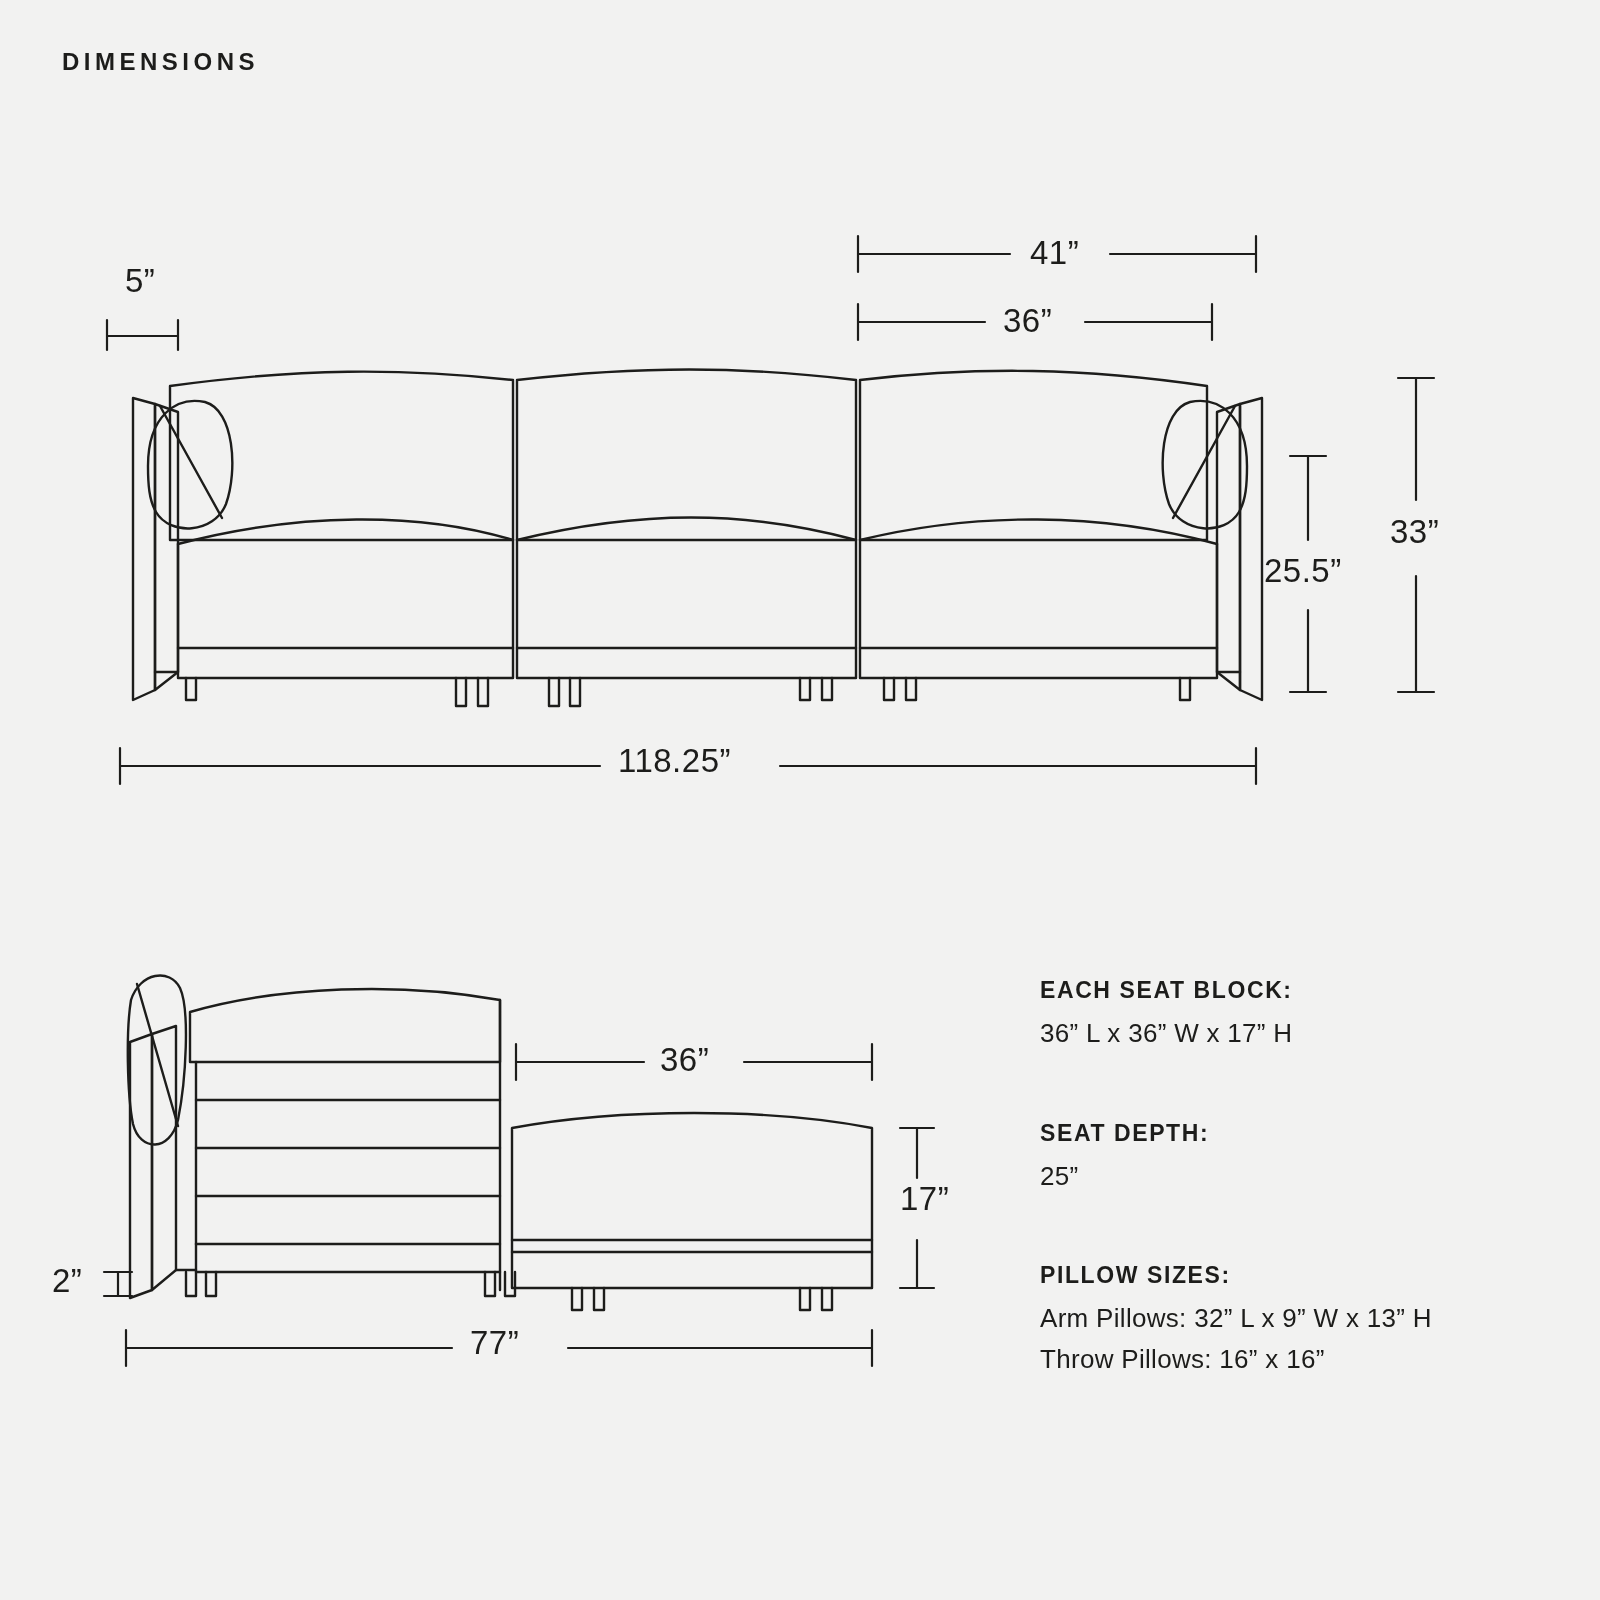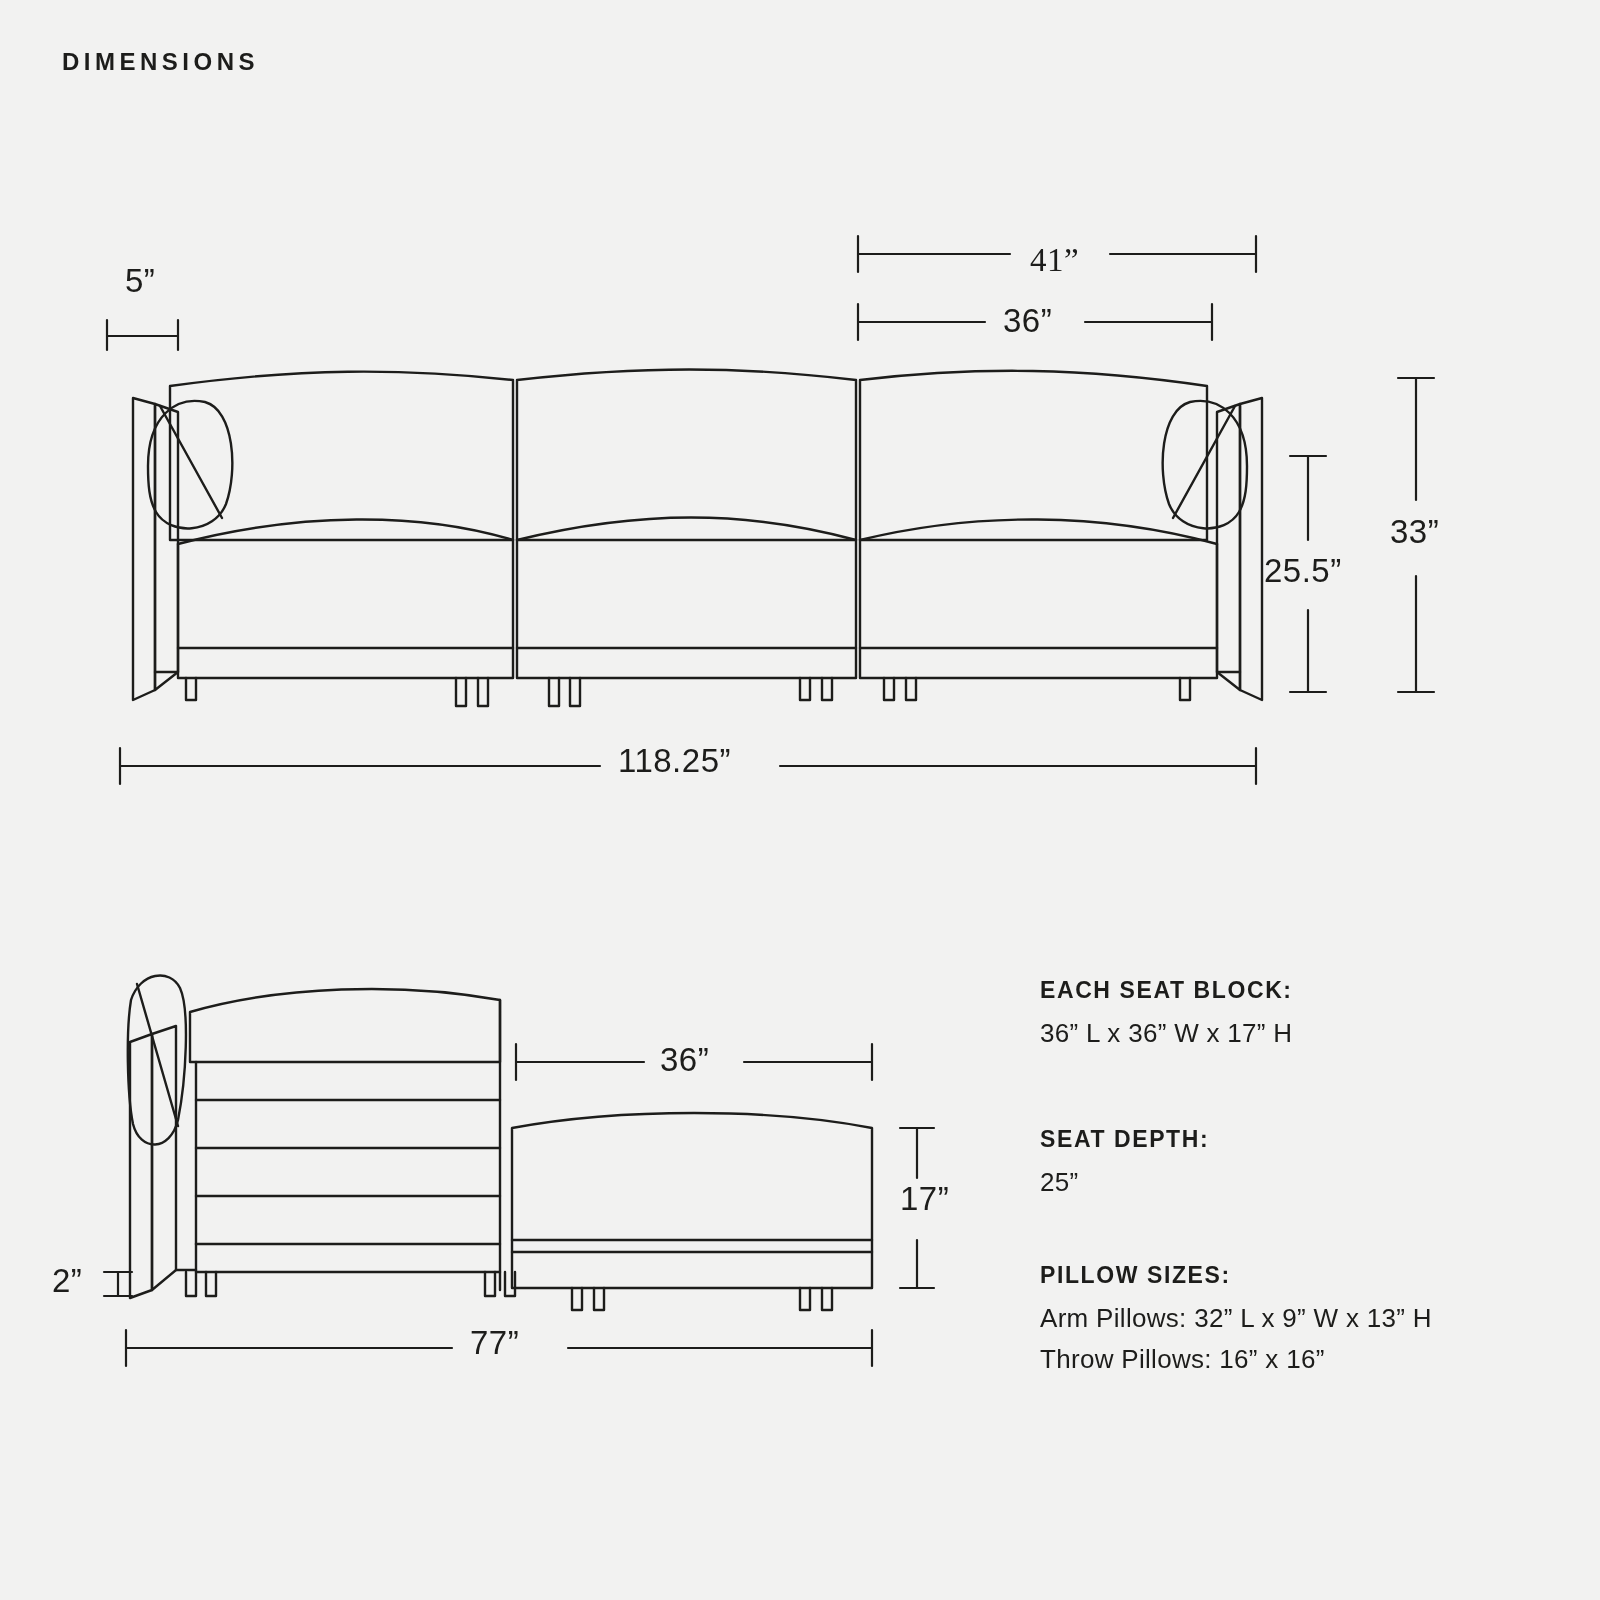--- a/index.html
+++ b/index.html
@@ -188,21 +188,21 @@
       <path d="M126 1330 L126 1366"></path>
       <path d="M872 1330 L872 1366"></path>
       <path d="M126 1348 L452 1348"></path>
       <path d="M568 1348 L872 1348"></path>
     </g>
   </g>
 </svg>
 
 <div class="dim-label" style="left:125px; top:262px;">5”</div>
 
-<div class="dim-label" style="left:1030px; top:242px;font-family:Liberation Serif, serif;">41”</div>
+<div class="dim-label" style="left:1030px; top:234px;">41”</div>
 
 <div class="dim-label" style="left:1003px; top:302px;">36”</div>
 
 <div class="dim-label" style="left:1390px; top:513px;">33”</div>
 
 <div class="dim-label" style="left:1264px; top:552px;text-align:right;">25.5”</div>
 
 <div class="dim-label" style="left:618px; top:742px;">118.25”</div>
 
 <div class="dim-label" style="left:52px; top:1262px;">2”</div>
@@ -211,21 +211,21 @@
 
 <div class="dim-label" style="left:900px; top:1180px;">17”</div>
 
 <div class="dim-label" style="left:470px; top:1324px;">77”</div>
 
 <div class="spec-block" style="left:1040px; top:977px;">
   <div class="spec-head">EACH SEAT BLOCK:</div>
   <div class="spec-line">36” L x 36” W x 17” H</div>
 </div>
 
-<div class="spec-block" style="left:1040px; top:1120px;margin-top:6px;">
+<div class="spec-block" style="left:1040px; top:1120px;">
   <div class="spec-head">SEAT DEPTH:</div>
   <div class="spec-line">25”</div>
 </div>
 
 <div class="spec-block" style="left:1040px; top:1262px;">
   <div class="spec-head">PILLOW SIZES:</div>
   <div class="spec-line">Arm Pillows: 32” L x 9” W x 13” H</div>
   <div class="spec-line">Throw Pillows: 16” x 16”</div>
 </div>
 

